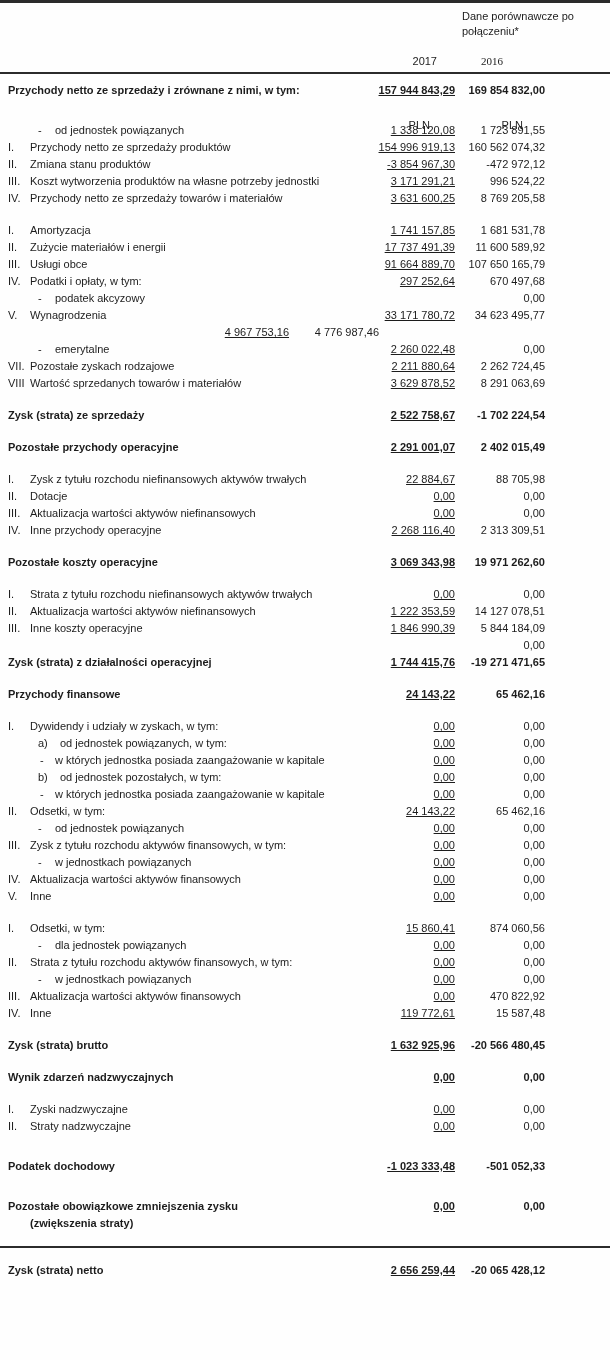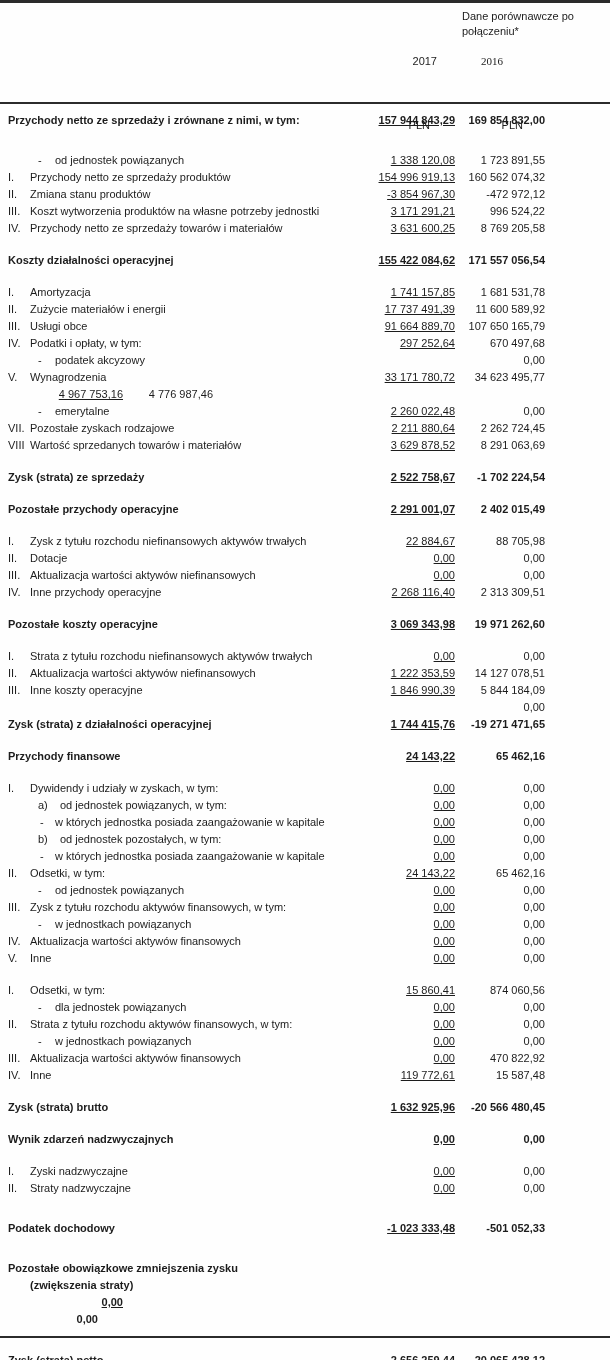--- a/index.html
+++ b/index.html
@@ -9,40 +9,40 @@
     min-height:1360px;
     background:#fefefe;
     color:#1c1c1c;
     font-family:"Liberation Sans","DejaVu Sans",sans-serif;
     font-size:11px;
     box-sizing:border-box;
   }
   .rule{width:610px;border:0;margin:0;background:#2b2b2b;}
   .rule-top{height:3px;}
   .rule-header{height:2px;}
-  .thead{position:relative;height:99px;border-radius:7px;}
+  .thead{position:relative;height:69px;border-radius:7px;}
   .note{
     position:absolute;left:462px;top:6px;width:112px;
     line-height:15px;text-align:left;
   }
   .yr{position:absolute;top:52px;margin-left:10px;}
   .yr1{right:173px;}
   .yr2{right:107px;font-family:Liberation Serif, serif;}
   .pln{position:absolute;top:80px;margin-top:36px;}
   .pln1{right:180px;}
   .pln2{right:87px;}
   .rows{padding-top:8px;}
   .row{
     display:flex;align-items:flex-start;
     padding:0 65px 0 8px;
-    line-height:17px;min-height:17px;
+    line-height:17px;min-height:17px;justify-content:center;
   }
   .row.gap{margin-top:15px;}
   .row.gap-lg{margin-top:23px;}
-  .row.rule-below{border-bottom:2px solid #2b2b2b;padding-bottom:8px;flex-direction:column;}
+  .row.rule-below{border-bottom:2px solid #2b2b2b;padding-bottom:14px;}
   .row.rule-below + .row{margin-top:14px;}
   .c-label{flex:1;min-width:0;}
   .lline{display:flex;}
   .prefix{flex:0 0 auto;white-space:nowrap;}
   .ltext{white-space:nowrap;}
   .ltext2{padding-left:22px;white-space:nowrap;}
   .c-v1{width:115px;text-align:right;white-space:nowrap;flex:0 0 auto;text-decoration:underline;}
   .c-v2{width:90px;text-align:right;white-space:nowrap;flex:0 0 auto;}
   .k-section .c-label,.k-section .c-v1,.k-section .c-v2{font-weight:bold;}
   .k-item .prefix{width:22px;}
@@ -123,30 +123,20 @@
       <div class="row k-item">
         <div class="c-label">
           <div class="lline">
             <span class="prefix">IV.</span>
             <span class="ltext">Przychody netto ze sprzedaży towarów i materiałów</span>
           </div>
         </div>
         <div class="c-v1">3 631 600,25</div>
         <div class="c-v2">8 769 205,58</div>
       </div>
-      <div class="row k-section gap">
-        <div class="c-label">
-          <div class="lline">
-            <span class="prefix"></span>
-            <span class="ltext">Koszty działalności operacyjnej</span>
-          </div>
-        </div>
-        <div class="c-v1">155 422 084,62</div>
-        <div class="c-v2">171 557 056,54</div>
-      </div>
       <div class="row k-item gap">
         <div class="c-label">
           <div class="lline">
             <span class="prefix">I.</span>
             <span class="ltext">Amortyzacja</span>
           </div>
         </div>
         <div class="c-v1">1 741 157,85</div>
         <div class="c-v2">1 681 531,78</div>
       </div>

